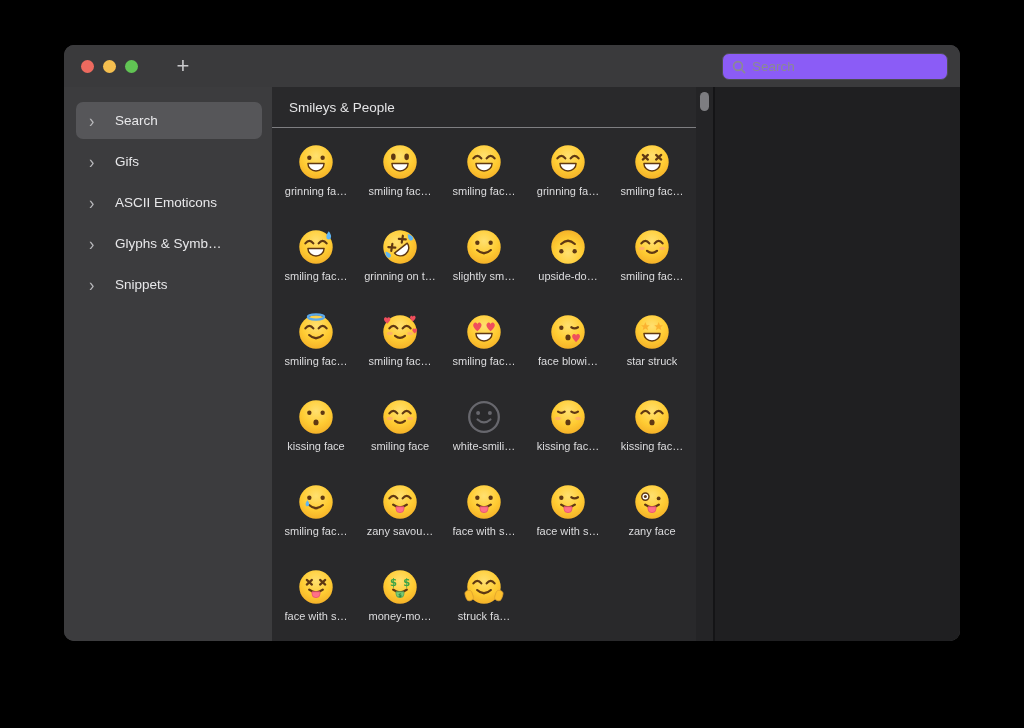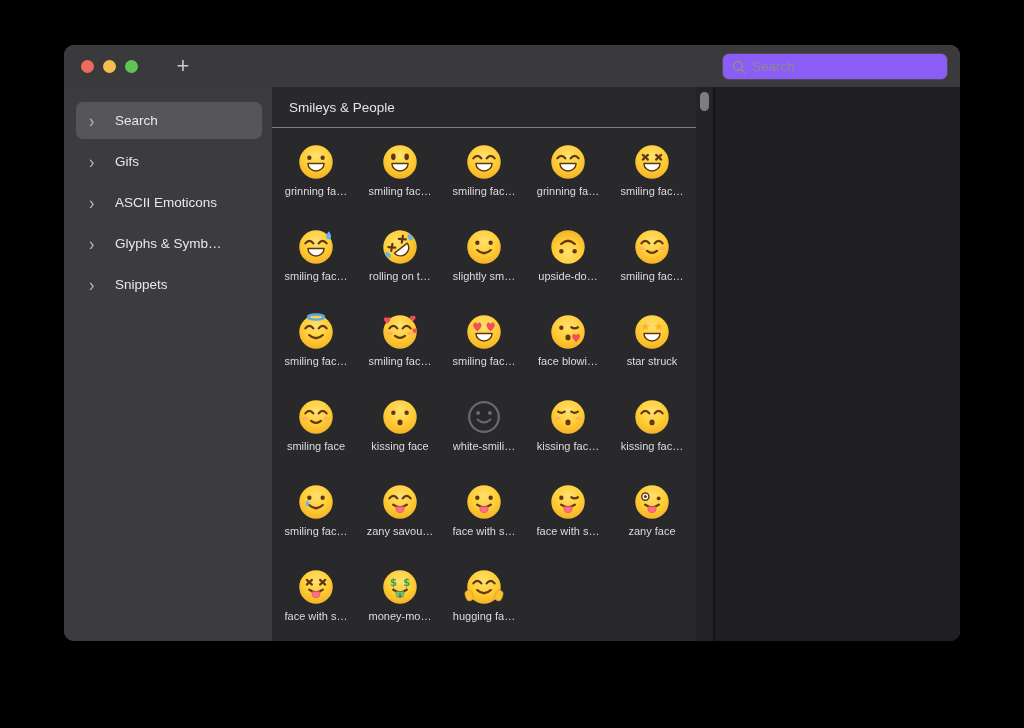--- a/index.html
+++ b/index.html
@@ -164,21 +164,21 @@
                 <circle cx="20" cy="20" r="17.6" fill="url(#faceGrad)"></circle>
                 <path d="M10.3,12.5 L15.7,17.5" stroke="#5f3813" stroke-width="2.3" fill="none" stroke-linecap="round"></path>
                 <path d="M15.7,12.5 L10.3,17.5" stroke="#5f3813" stroke-width="2.3" fill="none" stroke-linecap="round"></path>
                 <path d="M24.3,12.5 L29.7,17.5" stroke="#5f3813" stroke-width="2.3" fill="none" stroke-linecap="round"></path>
                 <path d="M29.7,12.5 L24.3,17.5" stroke="#5f3813" stroke-width="2.3" fill="none" stroke-linecap="round"></path>
                 <path d="M11.5,21.5 h17 a8.5,8 0 0 1 -17,0 z" fill="#ffffff" stroke="#5f3813" stroke-width="1.5" stroke-linejoin="round"></path>
                 <path transform="translate(5.2 18.5) scale(1.4)" d="M0 -3 Q2.3 0 1.3 1.9 Q0 3.6 -1.5 1.9 Q-2.5 0 0 -3 Z" fill="#5fb6f5"></path>
                 <path transform="translate(34.8 18.5) scale(1.4)" d="M0 -3 Q2.3 0 1.3 1.9 Q0 3.6 -1.5 1.9 Q-2.5 0 0 -3 Z" fill="#5fb6f5"></path>
               </g>
             </svg>
-            <div class="lbl">rolling on t…</div>
+            <div class="lbl">grinning on t…</div>
           </div>
           <div class="cell">
             <svg viewBox="0 0 40 40">
               <circle cx="20" cy="20" r="17.6" fill="url(#faceGrad)"></circle>
               <circle cx="13" cy="15.5" r="2.3" fill="#5f3813"></circle>
               <circle cx="27" cy="15.5" r="2.3" fill="#5f3813"></circle>
               <path d="M12.8,23.2 Q20,30 27.2,23.2" stroke="#5f3813" stroke-width="2.3" fill="none" stroke-linecap="round"></path>
             </svg>
             <div class="lbl">slightly sm…</div>
           </div>
@@ -252,36 +252,36 @@
               <circle cx="20" cy="20" r="17.6" fill="url(#faceGrad)"></circle>
               <path transform="translate(13 14.3) scale(4.8)" d="M0,-1 L0.29,-0.31 L0.95,-0.31 L0.44,0.12 L0.59,0.81 L0,0.4 L-0.59,0.81 L-0.44,0.12 L-0.95,-0.31 L-0.29,-0.31 Z" fill="#fbb231"></path>
               <path transform="translate(27 14.3) scale(4.8)" d="M0,-1 L0.29,-0.31 L0.95,-0.31 L0.44,0.12 L0.59,0.81 L0,0.4 L-0.59,0.81 L-0.44,0.12 L-0.95,-0.31 L-0.29,-0.31 Z" fill="#fbb231"></path>
               <path d="M11.5,21.5 h17 a8.5,8 0 0 1 -17,0 z" fill="#ffffff" stroke="#5f3813" stroke-width="1.5" stroke-linejoin="round"></path>
             </svg>
             <div class="lbl">star struck</div>
           </div>
           <div class="cell">
             <svg viewBox="0 0 40 40">
               <circle cx="20" cy="20" r="17.6" fill="url(#faceGrad)"></circle>
+              <circle cx="13" cy="15.5" r="2.3" fill="#5f3813"></circle>
+              <circle cx="27" cy="15.5" r="2.3" fill="#5f3813"></circle>
+              <ellipse cx="20" cy="25.7" rx="2.7" ry="3.1" fill="#5f3813"></ellipse>
+            </svg>
+            <div class="lbl">kissing face</div>
+          </div>
+          <div class="cell">
+            <svg viewBox="0 0 40 40">
+              <circle cx="20" cy="20" r="17.6" fill="url(#faceGrad)"></circle>
               <ellipse cx="9.3" cy="21.5" rx="3.1" ry="1.8" fill="#ff9e80" opacity="0.6"></ellipse>
               <ellipse cx="30.7" cy="21.5" rx="3.1" ry="1.8" fill="#ff9e80" opacity="0.6"></ellipse>
               <path d="M8.8,16.2 Q13,10.8 17.2,16.2" stroke="#5f3813" stroke-width="2.3" fill="none" stroke-linecap="round"></path>
               <path d="M22.8,16.2 Q27,10.8 31.2,16.2" stroke="#5f3813" stroke-width="2.3" fill="none" stroke-linecap="round"></path>
               <path d="M14.8,24 Q20,28.2 25.2,24" stroke="#5f3813" stroke-width="2.3" fill="none" stroke-linecap="round"></path>
             </svg>
             <div class="lbl">smiling face</div>
-          </div>
-          <div class="cell">
-            <svg viewBox="0 0 40 40">
-              <circle cx="20" cy="20" r="17.6" fill="url(#faceGrad)"></circle>
-              <circle cx="13" cy="15.5" r="2.3" fill="#5f3813"></circle>
-              <circle cx="27" cy="15.5" r="2.3" fill="#5f3813"></circle>
-              <ellipse cx="20" cy="25.7" rx="2.7" ry="3.1" fill="#5f3813"></ellipse>
-            </svg>
-            <div class="lbl">kissing face</div>
           </div>
           <div class="cell">
             <svg viewBox="0 0 40 40">
               <circle cx="20" cy="20" r="15.6" fill="none" stroke="#67676d" stroke-width="2.4"></circle>
               <circle cx="13.8" cy="15.8" r="2.1" fill="#67676d"></circle>
               <circle cx="26.2" cy="15.8" r="2.1" fill="#67676d"></circle>
               <path d="M13.2,22.6 Q20,28.8 26.8,22.6" stroke="#67676d" stroke-width="2.2" fill="none" stroke-linecap="round"></path>
             </svg>
             <div class="lbl">white-smili…</div>
           </div>
@@ -381,21 +381,21 @@
           </div>
           <div class="cell">
             <svg viewBox="0 0 40 40">
               <circle cx="20" cy="20" r="17.6" fill="url(#faceGrad)"></circle>
               <path d="M8.8,16.2 Q13,10.8 17.2,16.2" stroke="#5f3813" stroke-width="2.3" fill="none" stroke-linecap="round"></path>
               <path d="M22.8,16.2 Q27,10.8 31.2,16.2" stroke="#5f3813" stroke-width="2.3" fill="none" stroke-linecap="round"></path>
               <path d="M12.8,23.2 Q20,30 27.2,23.2" stroke="#5f3813" stroke-width="2.3" fill="none" stroke-linecap="round"></path>
               <rect x="0.6" y="23.5" width="7.6" height="11" rx="3.8" transform="rotate(-18 4.4 29)" fill="#fdc12f" stroke="#e0a32e" stroke-width="0.8"></rect>
               <rect x="31.8" y="23.5" width="7.6" height="11" rx="3.8" transform="rotate(18 35.6 29)" fill="#fdc12f" stroke="#e0a32e" stroke-width="0.8"></rect>
             </svg>
-            <div class="lbl">hugging fa…</div>
+            <div class="lbl">struck fa…</div>
           </div>
         </div>
       <div class="scroll-track">
         <div class="thumb"></div>
       </div>
     </div>
     <div class="vdiv"></div>
     <div class="preview"></div>
   </div>
 </div>

